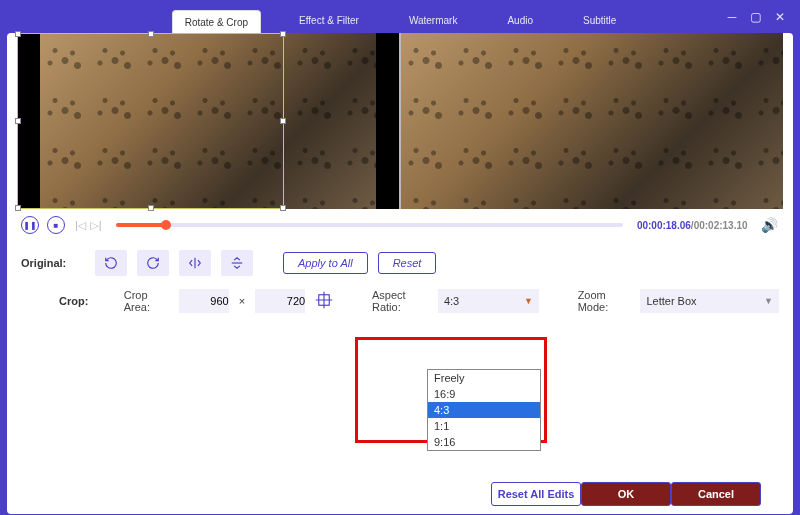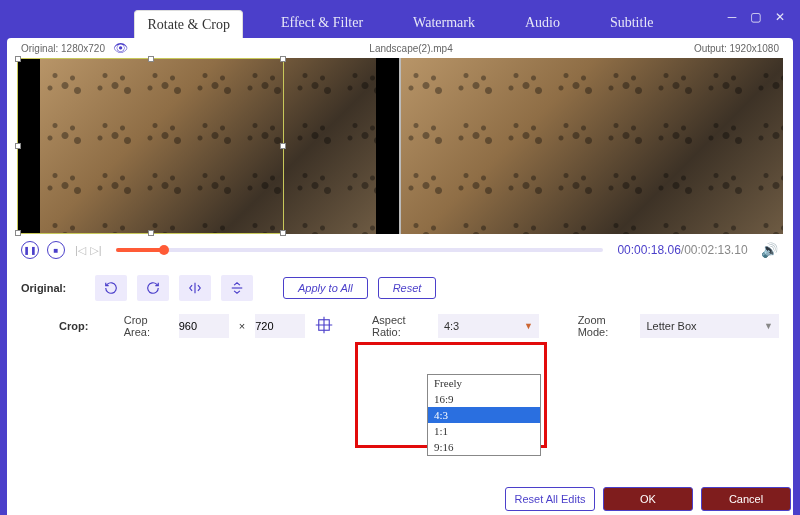--- a/index.html
+++ b/index.html
@@ -3,21 +3,21 @@
 <meta charset="utf-8">
 <style>
   * { box-sizing: border-box; margin: 0; padding: 0; }
   html, body { width: 800px; height: 515px; font-family: Arial, sans-serif; font-size: 11px; color: #333; }
   .frame { width: 800px; height: 515px; background: #4b3fca; padding: 7px; position: relative; }
   .titlebar { height: 20px; display:flex; justify-content:flex-end; align-items:center; gap:10px; padding-right:6px;}
   .titlebar .tb-btn { width:14px; height:14px; display:flex; align-items:center; justify-content:center; color:#e6e6f7; font-size:12px; }
   .window { background: #fff; border-radius: 4px; width: 100%; height: calc(100% - 20px); display:flex; flex-direction:column; position:relative; }
 
   .tabs { display:flex; justify-content:center; gap:26px; margin-top:-18px; }
-  .tab { padding: 6px 12px 6px; font-size:14px; color:#e6e6f7;font-family:Liberation Serif, serif; }
+  .tab { padding: 6px 12px 6px; font-size:10px; color:#e6e6f7; }
   .tab.active { background:#fff; border-radius:4px 4px 0 0; color:#333; border:1px solid #ddd; border-bottom:none; position:relative; top:1px;}
 
   .infobar { display:flex; align-items:center; padding: 3px 14px; font-size:10px; color:#666; }
   .infobar .center { flex:1; text-align:center; }
   .eye { margin-left:8px; color:#4b3fca; font-size:12px;}
   .previews { display:flex; background:#1b1b1b; height:176px; margin: 0 10px; position:relative; }
   .prev { flex:1; position:relative; display:flex; align-items:center; justify-content:center; background:#000;}
   .prev.left .imgstub { width:88%; height:100%; background: linear-gradient(135deg,#b89568 0%, #8f6e46 35%, #3d3226 70%, #6e5b43 100%); position:relative; }
   .prev.right .imgstub { width:100%; height:100%; background: linear-gradient(135deg,#b89568 0%, #8f6e46 35%, #3d3226 70%, #6e5b43 100%); }
   .spots { position:absolute; inset:0; background:
@@ -33,45 +33,45 @@
   .h-ml{top:calc(50% - 3px);left:-3px}.h-mr{top:calc(50% - 3px);right:-3px}
   .h-bl{bottom:-3px;left:-3px}.h-bm{bottom:-3px;left:calc(50% - 3px)}.h-br{bottom:-3px;right:-3px}
   .divider { width:2px; background:#bbb; }
 
   .playerbar { display:flex; align-items:center; gap:8px; padding: 7px 14px; }
   .pbtn { width:18px; height:18px; border:1.5px solid #4b3fca; border-radius:50%; display:flex; align-items:center; justify-content:center; color:#4b3fca; font-size:8px;}
   .tiny { color:#bbb; font-size:11px; display:flex; gap:4px; margin-left:2px;}
   .track { flex:1; height:4px; background:#e5e2f7; border-radius:2px; position:relative; margin:0 6px;}
   .track .fill { position:absolute; left:0; top:0; bottom:0; width:10%; background:#ff5b36; border-radius:2px;}
   .track .thumb { position:absolute; left:10%; top:50%; transform:translate(-50%,-50%); width:10px; height:10px; border-radius:50%; background:#ff5b36;}
-  .time { color:#4b3fca; font-size:12px;}
+  .time { color:#4b3fca; font-size:10px;font-weight:bold;}
   .time .dur{color:#888;}
   .vol { color:#4b3fca; font-size:14px; margin-left:6px;}
 
   .controls { padding: 8px 14px 4px; }
   .row { display:flex; align-items:center; gap:10px; margin-bottom:10px; min-height:28px;}
   .lbl { width:64px; font-weight:bold; font-size:11px;}
   .iconbtn { width:32px; height:26px; background:#edeafc; display:flex; align-items:center; justify-content:center; color:#4b3fca; border-radius:2px;}
   .iconbtn svg{width:14px;height:14px;}
   .btn { border:1px solid #4b3fca; color:#4b3fca; background:#fff; border-radius:3px; padding:4px 14px; font-size:11px;font-style:italic;}
-  .field { background:#f1eff9; border:none; width:50px; height:24px; text-align:left; font-size:11px;}
+  .field { background:#f1eff9; border:none; width:50px; height:24px; text-align:right; font-size:11px;}
   .sel { background:#f1eff9; height:24px; padding:0 6px; display:flex; align-items:center; justify-content:space-between; font-size:11px; position:relative;}
   .sel.small{width:116px;}
   .sel.big{width:160px;}
   .caret { color:#c63; font-size:9px;}
   .caretg { color:#888; font-size:9px;}
   .sublbl { font-size:11px; color:#444; }
   .cropicon svg{width:18px;height:18px;stroke:#4b3fca;}
 
   .highlight { position:absolute; border:3px solid #e20b0b; pointer-events:none;}
-  .dropdown { position:absolute; background:#fff; border:1px solid #888; width:114px; font-size:11px; z-index:5;font-family:Liberation Serif, serif;}
+  .dropdown { position:absolute; background:#fff; border:1px solid #888; width:114px; font-size:11px; z-index:5;}
   .dropdown .opt{ padding:2px 6px; }
   .dropdown .opt.sel-item{ background:#2a6fe0; color:#fff;}
 
-  .footer { position:absolute; bottom:8px; right:2px; display:flex; gap:8px;}
+  .footer { position:absolute; bottom:8px; right:32px; display:flex; font-weight:bold;}
   .fbtn { border-radius:3px; padding:5px 0; width:90px; text-align:center; font-size:11px;}
   .fbtn.outline { background:#fff; border:1px solid #4b3fca; color:#4b3fca;}
   .fbtn.solid { background:#7f1d1d; color:#fff; border:1px solid #4b3fca;}
 </style>
 </head>
 <body>
 
 <div class="frame">
   <div class="titlebar">
     <div class="tb-btn">─</div>
@@ -81,26 +81,20 @@
 
   <div class="tabs">
     <div class="tab active">Rotate &amp; Crop</div>
     <div class="tab">Effect &amp; Filter</div>
     <div class="tab">Watermark</div>
     <div class="tab">Audio</div>
     <div class="tab">Subtitle</div>
   </div>
 
   <div class="window">
-    <div class="infobar">
-      <span><span>Original:</span> <span>1280x720</span></span>
-      <span class="eye">👁</span>
-      <span class="center">Landscape(2).mp4</span>
-      <span><span>Output:</span> <span>1920x1080</span></span>
-    </div>
 
     <div class="previews">
       <div class="prev left">
         <div class="imgstub">
             <div class="spots"></div>
           </div>
         <div class="cropbox">
           <div class="handle h-tl"></div>
             <div class="handle h-tm"></div>
             <div class="handle h-tr"></div>

